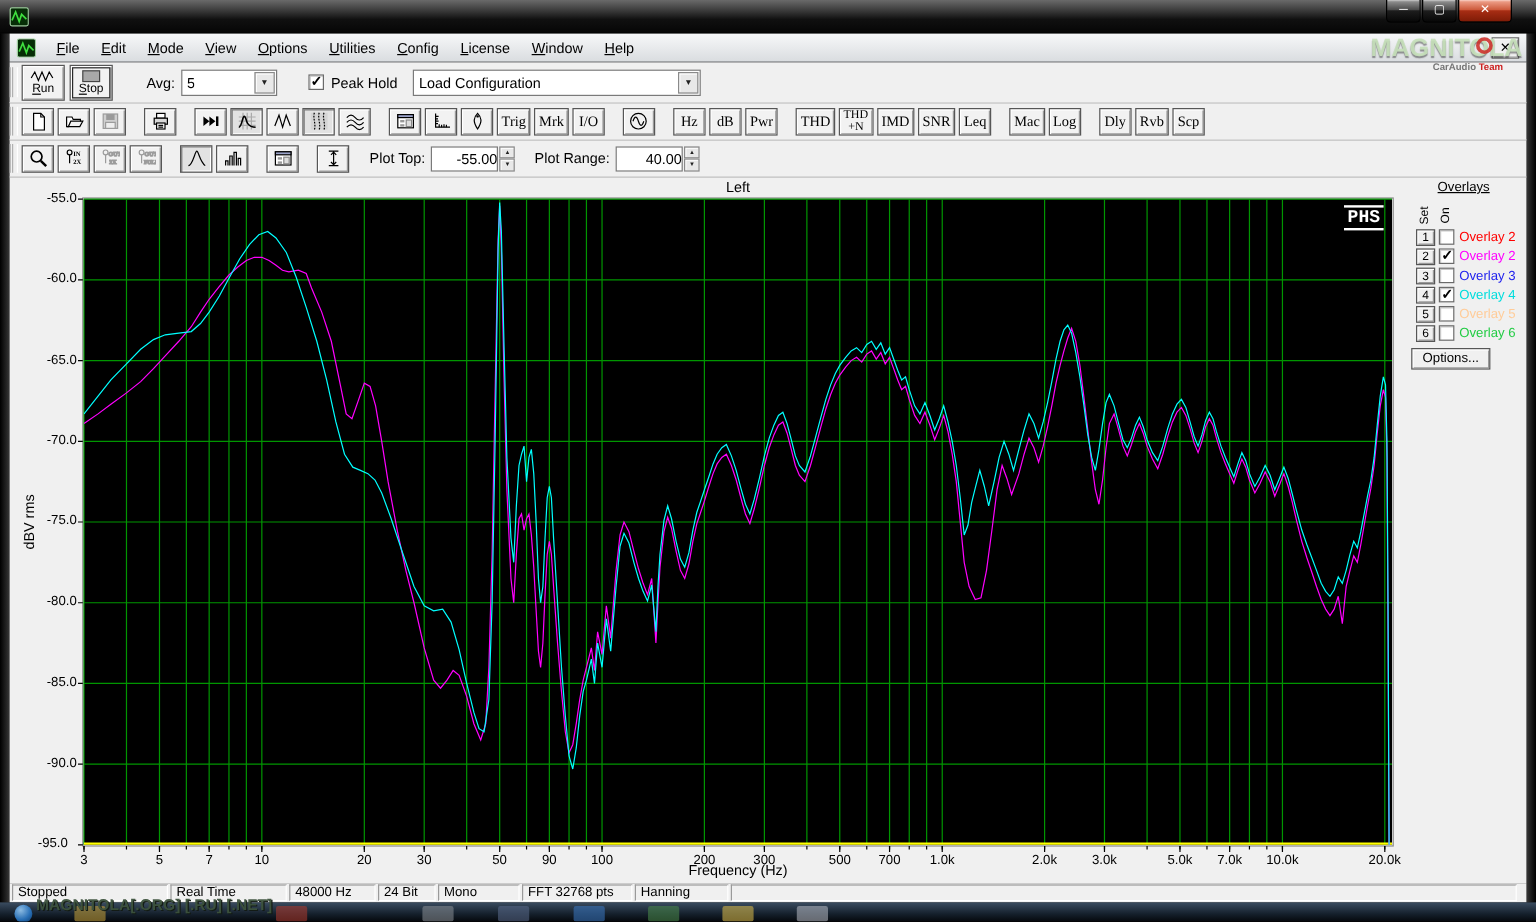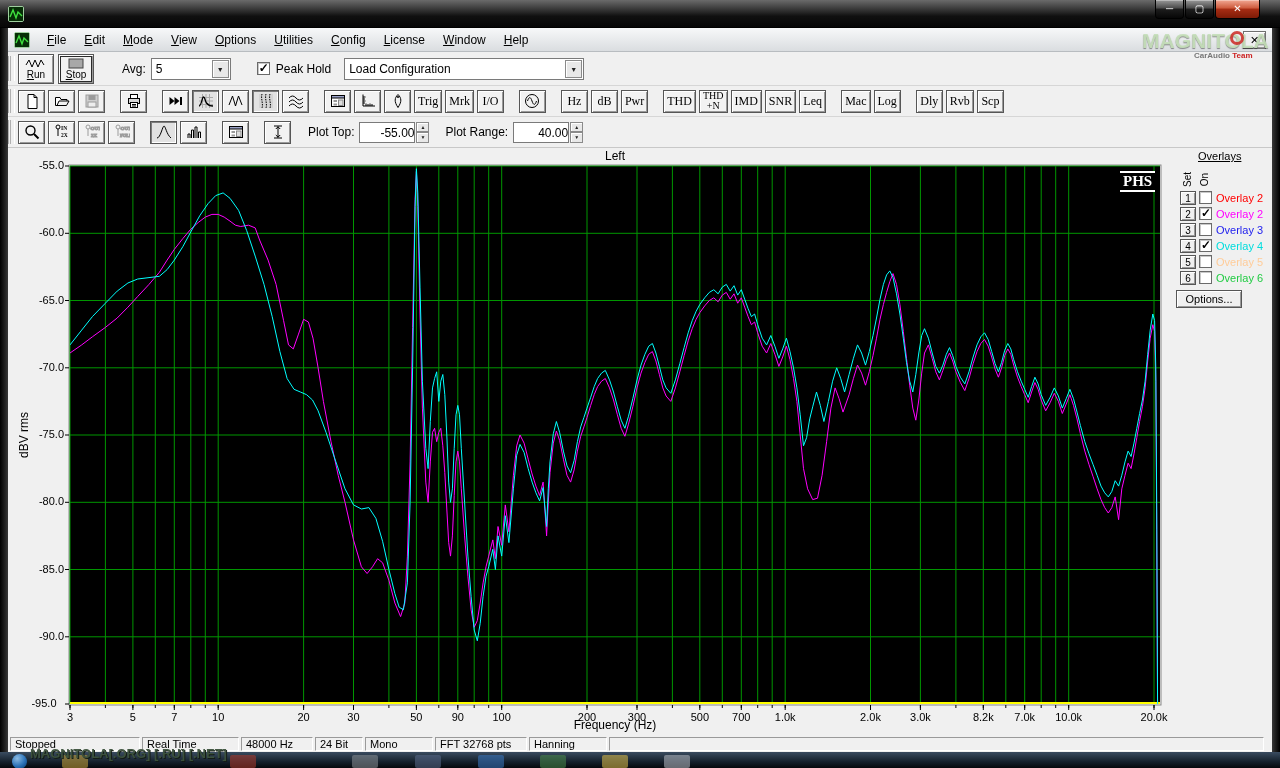--- a/index.html
+++ b/index.html
@@ -92,21 +92,21 @@
   #chart-svg { position:absolute; left:0; top:0; }
   #plot-title { position:absolute; left:62px; top:1px; width:1090px; text-align:center;
     font-size:12px; color:#000; }
   .ytick { position:absolute; width:40px; text-align:right; font-size:11px; color:#000; }
   .xtick { position:absolute; width:56px; text-align:center; font-size:11px; color:#000; }
   #xlabel { position:absolute; left:62px; top:570px; width:1090px; text-align:center;
     font-size:12px; color:#000; }
   #ylabel { position:absolute; left:-14px; top:280px; width:60px; text-align:center;
     transform:rotate(-90deg); font-size:12px; color:#000; }
   #phs { position:absolute; left:1112px; top:23px; color:#fff; background:#000;
-    font-family:Liberation Serif, serif; font-weight:bold; font-size:15px;
+    font-family:Liberation Mono, monospace; font-weight:bold; font-size:15px;
     border-top:2px solid #fff; border-bottom:2px solid #fff; padding:0 3px; }
 
   
   #overlays { position:absolute; left:1162px; top:2px; width:100px; }
   #ov-title { font-size:11px; text-decoration:underline; color:#000;
     padding-left:28px; }
   .vtext { position:absolute; font-size:10px; color:#000; transform:rotate(-90deg); }
   .ov-row { position:absolute; left:10px; display:flex; align-items:center; height:15px; }
   .ov-num { width:16px; height:14px; background:#f0f0f0; border:1px solid #565656;
     box-shadow:inset 1px 1px 0 #fff, inset -1px -1px 0 #9a9a9a; font-size:10px;
@@ -487,21 +487,21 @@
         <div class="xtick" style="left: 380.367px; top: 563px;">50</div>
         <div class="xtick" style="left: 421.791px; top: 563px;">90</div>
         <div class="xtick" style="left: 465.702px; top: 563px;">100</div>
         <div class="xtick" style="left: 551.038px; top: 563px;">200</div>
         <div class="xtick" style="left: 600.956px; top: 563px;">300</div>
         <div class="xtick" style="left: 663.845px; top: 563px;">500</div>
         <div class="xtick" style="left: 705.269px; top: 563px;">700</div>
         <div class="xtick" style="left: 749.18px; top: 563px;">1.0k</div>
         <div class="xtick" style="left: 834.515px; top: 563px;">2.0k</div>
         <div class="xtick" style="left: 884.433px; top: 563px;">3.0k</div>
-        <div class="xtick" style="left: 947.323px; top: 563px;">8.2k</div>
+        <div class="xtick" style="left: 947.323px; top: 563px;">5.0k</div>
         <div class="xtick" style="left: 988.747px; top: 563px;">7.0k</div>
         <div class="xtick" style="left: 1032.66px; top: 563px;">10.0k</div>
         <div class="xtick" style="left: 1117.99px; top: 563px;">20.0k</div>
       </div>
     <div id="xlabel">Frequency (Hz)</div>
     <div id="ylabel">dBV rms</div>
     <div id="phs">PHS</div>
 
     <div id="overlays">
       <div id="ov-title">Overlays</div>

